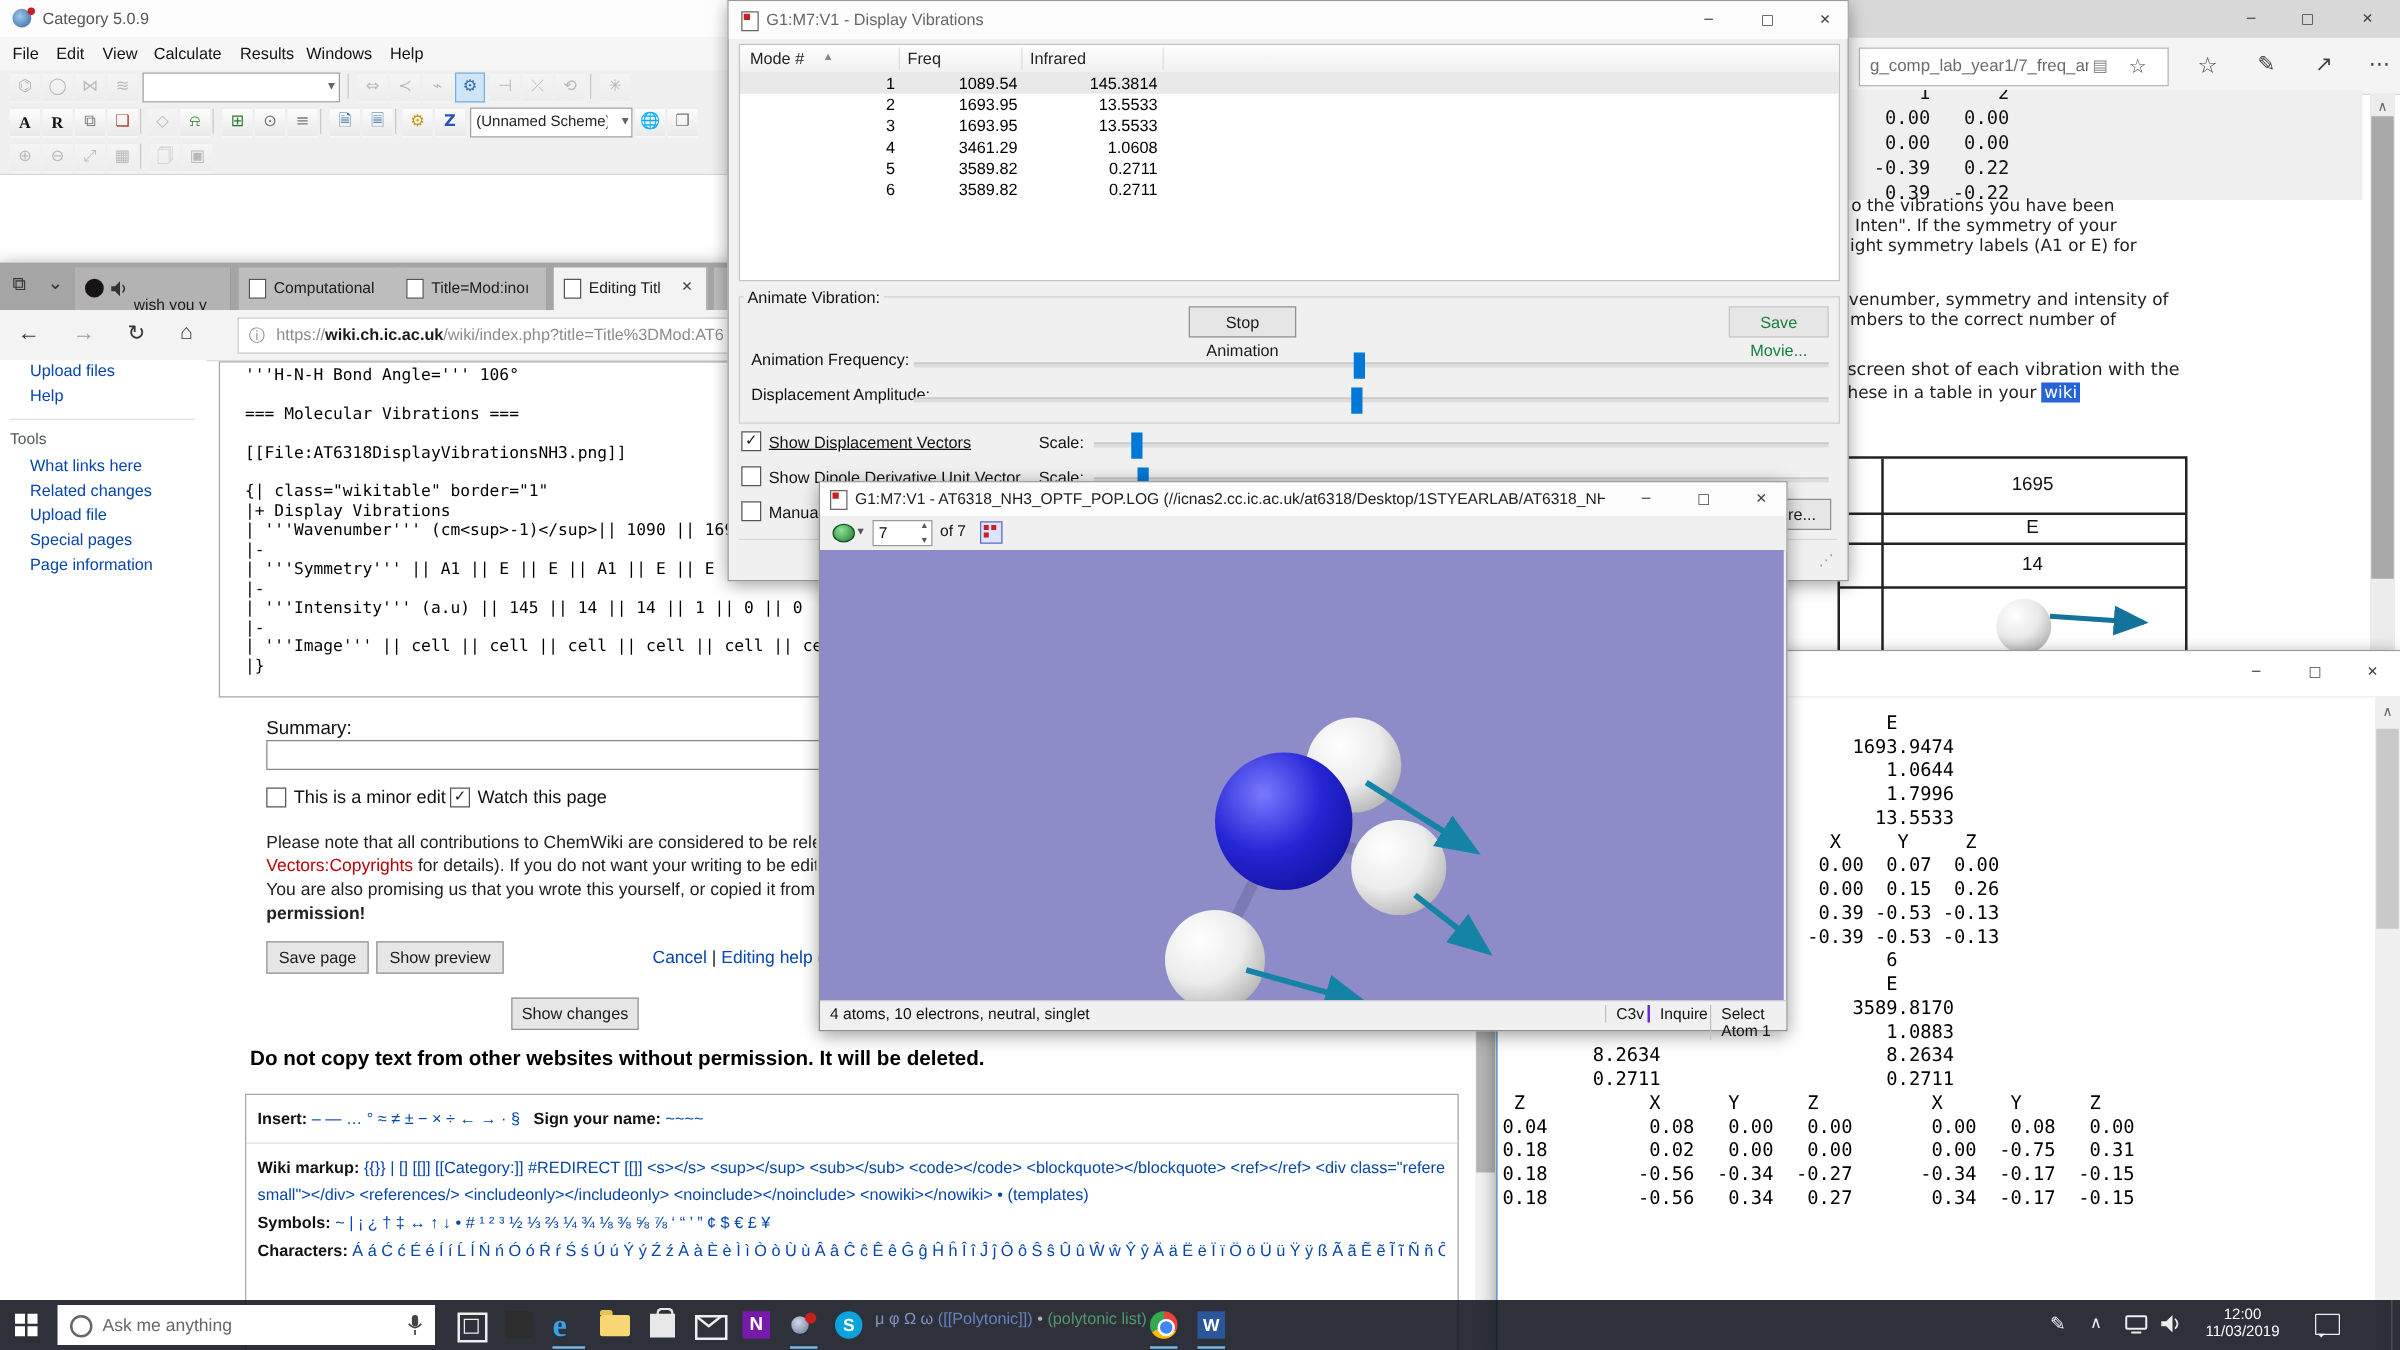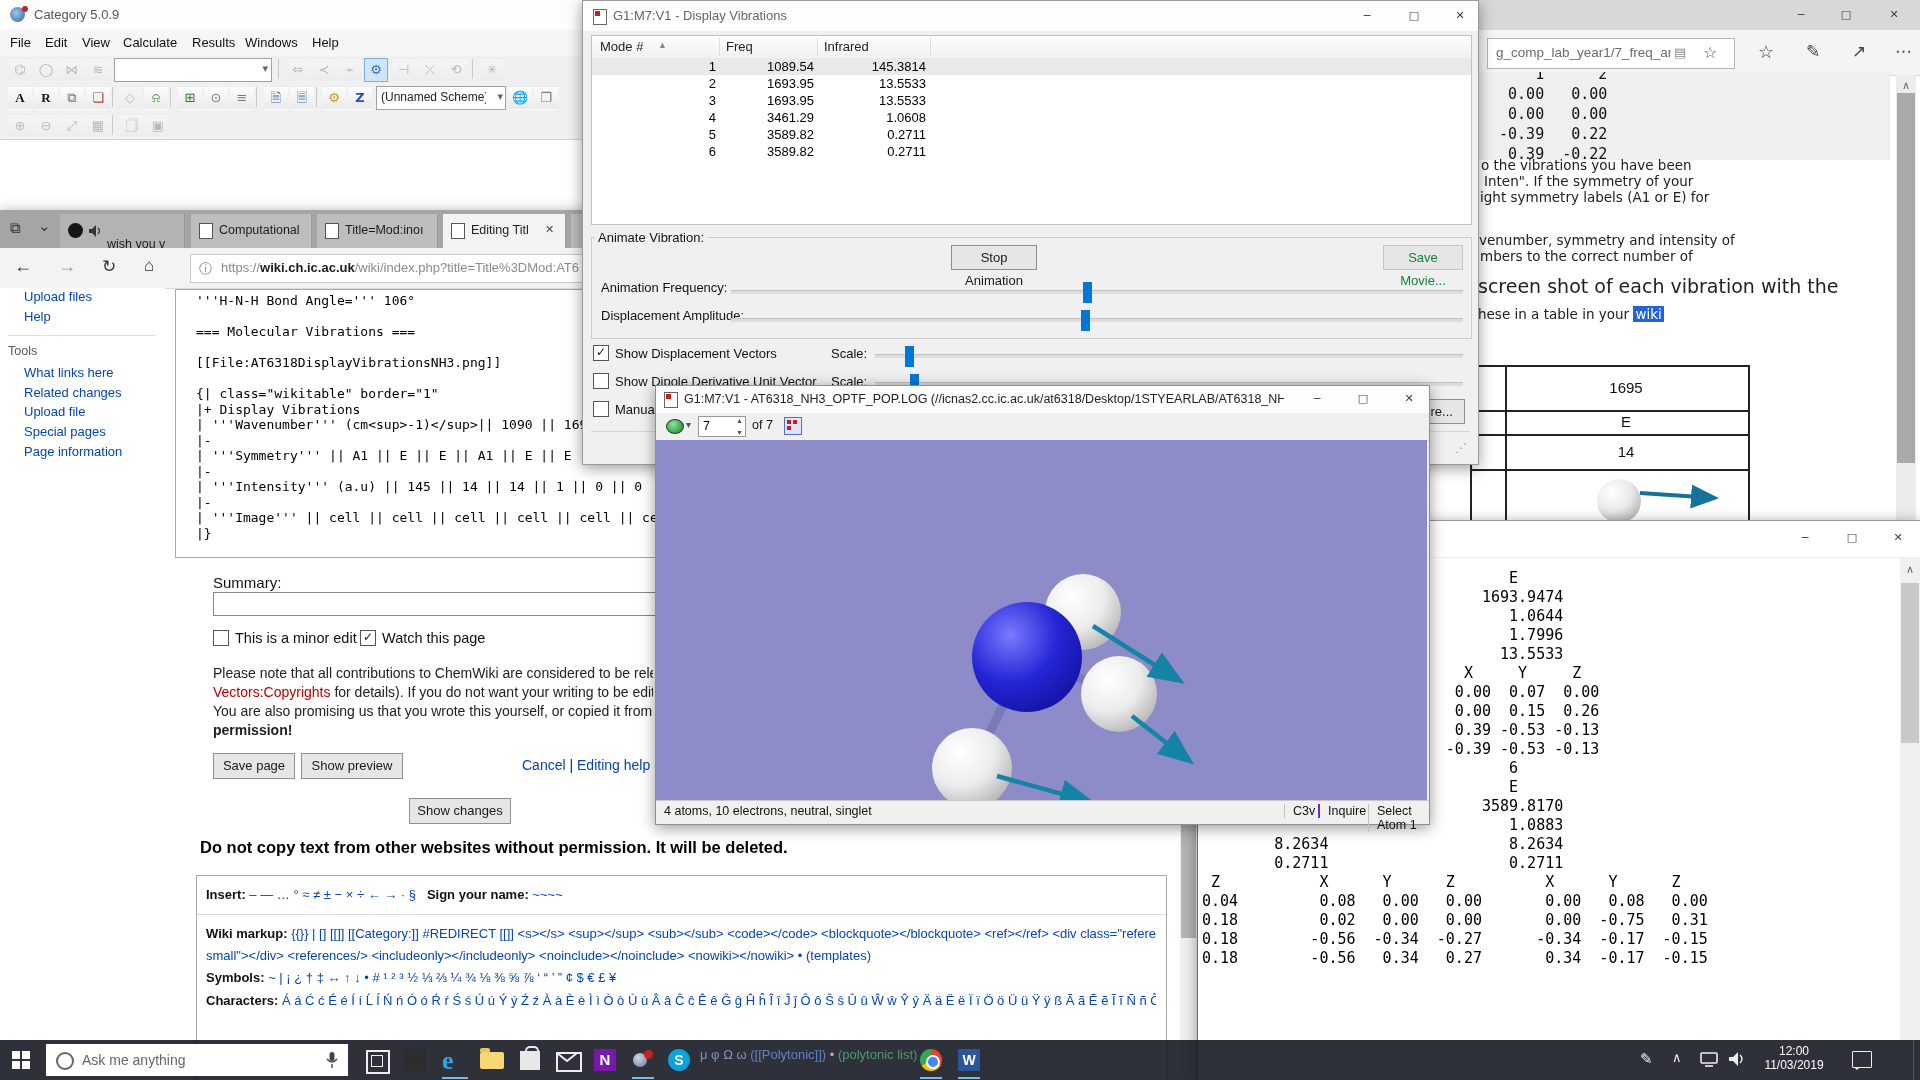--- a/index.html
+++ b/index.html
@@ -55,21 +55,21 @@
   0.00   0.00
   0.00   0.00
  -0.39   0.22
   0.39  -0.22</pre>
   </div>
   <div class="abs wikitext" style="left:1481px;top:157px;font-size:13.5px;">o the vibrations you have been</div>
   <div class="abs wikitext" style="left:1484px;top:173px;font-size:13.5px;">Inten". If the symmetry of your</div>
   <div class="abs wikitext" style="left:1480px;top:189px;font-size:13.5px;">ight symmetry labels (A1 or E) for</div>
   <div class="abs wikitext" style="left:1479px;top:232px;font-size:13.5px;">venumber, symmetry and intensity of</div>
   <div class="abs wikitext" style="left:1480px;top:248px;font-size:13.5px;">mbers to the correct number of</div>
-  <div class="abs wikitext" style="left:1478px;top:275px;font-size:19px;">screen shot of each vibration with the</div>
+  <div class="abs wikitext" style="left:1478px;top:288px;font-size:14px;">screen shot of each vibration with the</div>
   <div class="abs wikitext" style="left:1478px;top:306px;font-size:13.5px;">
     <span>hese in a table in your </span><span style="background:#2563d9;color:#fff;padding:0 2px;">wiki</span>
   </div>
 
   <div class="abs" style="left:1470px;top:365px;width:276px;height:193px;border:2px solid #222;background:#fff;">
     <div class="abs" style="left:33px;top:0;width:2px;height:100%;background:#222;"></div>
     <div class="abs" style="left:0;top:43px;width:100%;height:2px;background:#222;"></div>
     <div class="abs" style="left:0;top:67px;width:100%;height:2px;background:#222;"></div>
     <div class="abs" style="left:0;top:102px;width:100%;height:2px;background:#222;"></div>
     <div class="abs" style="left:35px;top:12px;width:238px;text-align:center;font-size:15px;color:#111;">1695</div>
@@ -173,21 +173,21 @@
     <span class="abs" style="left:10px;top:9px;font-size:15px;color:#333;">⧉</span>
     <span class="abs" style="left:38px;top:7px;font-size:15px;color:#333;">⌄</span>
     <div class="tab" style="left:60px;width:124px;background:#b3b3b3;">
       <span class="abs" style="left:8px;top:9px;width:15px;height:15px;border-radius:50%;background:#191414;"></span>
       <svg style="left:28px;top:10px;" width="15" height="14" viewBox="0 0 15 14">
         <path d="M1 5 h3 l4-4 v12 l-4-4 h-3 z" fill="#333"></path>
           <path d="M10 4 q3 3 0 6" stroke="#333" fill="none" stroke-width="1.2"></path>
       </svg>
       <span class="abs nowrap" style="left:47px;top:23px;width:70px;">wish you v</span>
     </div>
-    <div class="tab" style="left:191px;width:120px;">
+    <div class="tab" style="left:191px;width:120px;padding-left:10px;">
       <span class="pageicon" style="left:8px;top:9px;"></span>
       <span class="abs nowrap" style="left:28px;top:9px;width:88px;">Computational</span>
     </div>
     <div class="tab" style="left:317px;width:120px;">
       <span class="pageicon" style="left:8px;top:9px;"></span>
       <span class="abs nowrap" style="left:28px;top:9px;width:88px;">Title=Mod:inoı</span>
     </div>
     <div class="tab" style="left:443px;width:122px;background:#f3f3f3;">
       <span class="pageicon" style="left:8px;top:9px;"></span>
       <span class="abs nowrap" style="left:28px;top:9px;width:70px;">Editing Titl</span>
@@ -390,21 +390,21 @@
   <span class="abs" style="left:18px;top:279px;font-size:13px;color:#111;">Animation Frequency:</span>
   <div class="slider-track" style="left:148px;top:289px;width:732px;">
     <div class="slider-thumb" style="left:352px;"></div>
   </div>
   <span class="abs" style="left:18px;top:307px;font-size:13px;color:#111;">Displacement Amplitude:</span>
   <div class="slider-track" style="left:148px;top:317px;width:732px;">
     <div class="slider-thumb" style="left:350px;"></div>
   </div>
 
   <div class="cb checked" style="left:10px;top:344px;"></div>
-  <span class="abs" style="left:32px;top:345px;font-size:13px;color:#111;">Show Displacement Vectors</span>
+  <span class="abs" style="left:32px;top:345px;font-size:13px;color:#111;text-decoration:underline;">Show Displacement Vectors</span>
   <span class="abs" style="left:248px;top:345px;font-size:13px;color:#111;">Scale:</span>
   <div class="slider-track" style="left:292px;top:353px;width:588px;">
     <div class="slider-thumb" style="left:30px;"></div>
   </div>
   <div class="cb" style="left:10px;top:372px;"></div>
   <span class="abs" style="left:32px;top:373px;font-size:13px;color:#111;">Show Dipole Derivative Unit Vector</span>
   <span class="abs" style="left:248px;top:373px;font-size:13px;color:#111;">Scale:</span>
   <div class="slider-track" style="left:292px;top:381px;width:588px;">
     <div class="slider-thumb" style="left:35px;"></div>
   </div>

